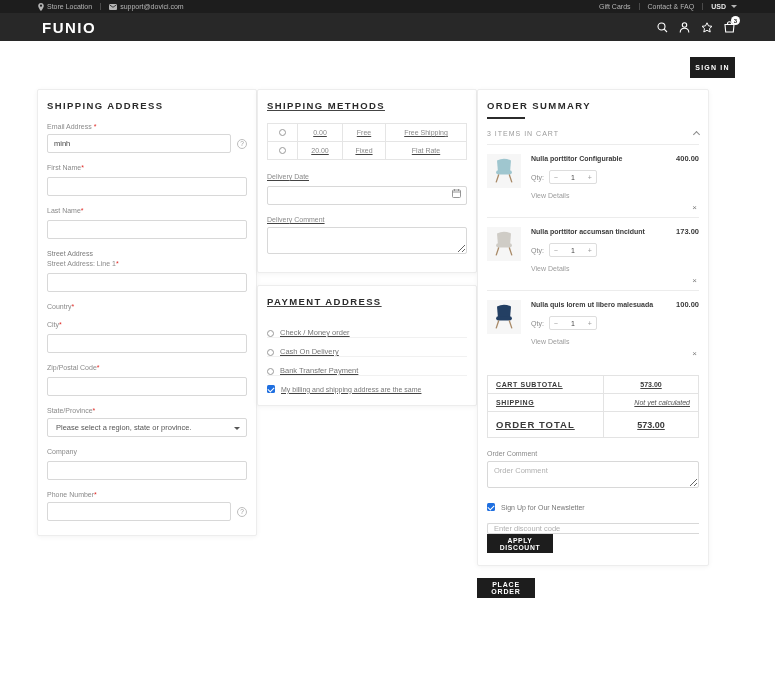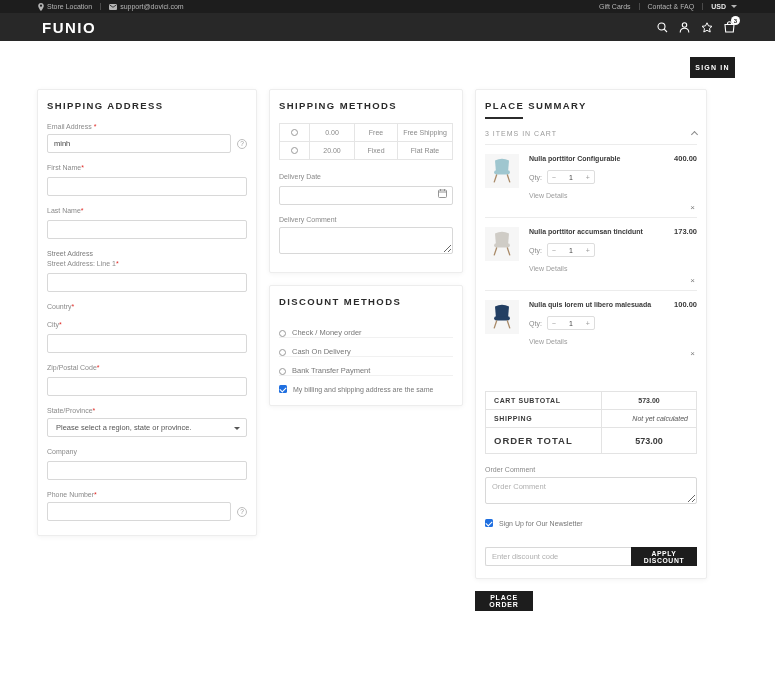--- a/index.html
+++ b/index.html
@@ -37,22 +37,22 @@
   }
   
   .signin-row { display:flex; justify-content:flex-end; padding:16px 40px 0 0; }
   .btn-dark {
     background:#1d1d1d; color:#fff; border:none; font-family:inherit;
     font-size:7px; font-weight:bold; letter-spacing:1.2px; cursor:pointer;
     display:flex; align-items:center; justify-content:center;
   }
   .signin-btn { width:45px; height:21px; }
   
-  .main { display:flex; gap:12px; padding:11px 41px 0 37px; align-items:flex-start; }
-  .col1 { width:220px; } .col2 { width:194px; } .col3 { width:232px; }
+  .main { display:flex; padding:11px 41px 0 37px; align-items:flex-start; }
+  .col1 { width:220px; } .col2 { width:220px;text-decoration:underline; } .col3 { width:232px; }
   .card {
     background:#fff; border:1px solid #ededed; border-radius:2px;
     box-shadow:0 1px 5px rgba(0,0,0,.05); padding:10px 9px 12px 9px; margin-bottom:12px;
   }
   .section-title { font-size:9.5px; font-weight:bold; letter-spacing:1.4px; color:#2b2b2b; margin-bottom:12px; }
   .title-underline { width:38px; height:2px; background:#2b2b2b; margin:-6px 0 10px 0; }
   
   .field { margin-bottom:11px; }
   .field label { display:block; font-size:7px; color:#8a8a8a; margin-bottom:4px; }
   .req { color:#e02b27; }
@@ -114,30 +114,30 @@
   .qty-row { display:flex; align-items:center; gap:5px; margin-top:7px; }
   .qty-label { font-size:7px; color:#8a8a8a; }
   .qty-box {
     width:48px; height:14px; border:1px solid #ddd; border-radius:2px;
     display:flex; align-items:center; justify-content:space-between; padding:0 4px;
   }
   .qty-btn { font-size:7px; color:#9a9a9a; cursor:pointer; line-height:1; }
   .qty-val { width:16px; border:none; text-align:center; font-size:7px; color:#444; font-family:inherit; outline:none; }
   .view-details { display:inline-block; font-size:7px; color:#9c9c9c; margin-top:6px; cursor:pointer; }
   .item-close { position:absolute; right:2px; bottom:5px; font-size:8px; color:#7d7d7d; cursor:pointer; line-height:1; }
-  .totals { width:100%; border-collapse:collapse; margin-top:28px; }
+  .totals { width:100%; border-collapse:collapse; margin-top:12px;text-decoration:underline; }
   .totals td { border:1px solid #e3e3e3; padding:5px 8px; font-size:7px; }
   .totals .t-label { font-weight:bold; letter-spacing:.6px; color:#3a3a3a; }
   .totals .t-val { text-align:center; font-weight:bold; color:#3a3a3a; }
   .totals .t-shipval { text-align:right; font-style:italic; font-weight:normal; color:#555; }
   .totals .grand td { padding:7px 8px; }
   .totals .grand .t-label { font-size:9.5px; letter-spacing:1px; }
   .totals .grand .t-val { font-size:9px; }
   .oc-block { margin-top:12px; }
-  .discount-row { display:flex; margin-top:20px; }
+  .discount-row { display:flex; margin-top:12px;flex-direction:column; }
   .discount-row input { height:19px; flex:1; border-right:none; border-radius:2px 0 0 2px; }
   .apply-btn { width:66px; height:19px; letter-spacing:.6px; font-size:6.8px; }
   .place-order-btn { width:58px; height:20px; letter-spacing:.8px; margin-top:0; }
   svg { display:block; }
 </style>
 </head>
 <body>
 
 <div class="topbar">
   <div class="topbar-group">
@@ -306,21 +306,21 @@
         </div>
       </div>
 
       <div class="field" style="margin-bottom:2px;">
         <label>Delivery Comment</label>
         <textarea style=""></textarea>
       </div>
     </div>
 
     <div class="card">
-      <div class="section-title">DISCOUNT METHODS</div>
+      <div class="section-title">PAYMENT ADDRESS</div>
       <div class="pay-option">
         <span class="radio"></span>
         <span>Check / Money order</span>
       </div>
       <div class="pay-option">
         <span class="radio"></span>
         <span>Cash On Delivery</span>
       </div>
       <div class="pay-option">
         <span class="radio"></span>
@@ -328,21 +328,21 @@
       </div>
       <div class="checkbox-row">
         <span class="checkbox"></span>
         <span>My billing and shipping address are the same</span>
       </div>
     </div>
   </div>
 
   <div class="col3">
     <div class="card">
-      <div class="section-title">PLACE SUMMARY</div>
+      <div class="section-title">ORDER SUMMARY</div>
       <div class="title-underline"></div>
 
       <div class="cart-head">
         <span>3 ITEMS IN CART</span>
         <span class="chev-up"></span>
       </div>
 
       <div class="cart-item">
         <div class="thumb">
           <svg width="28" height="28" viewBox="0 0 32 32">

